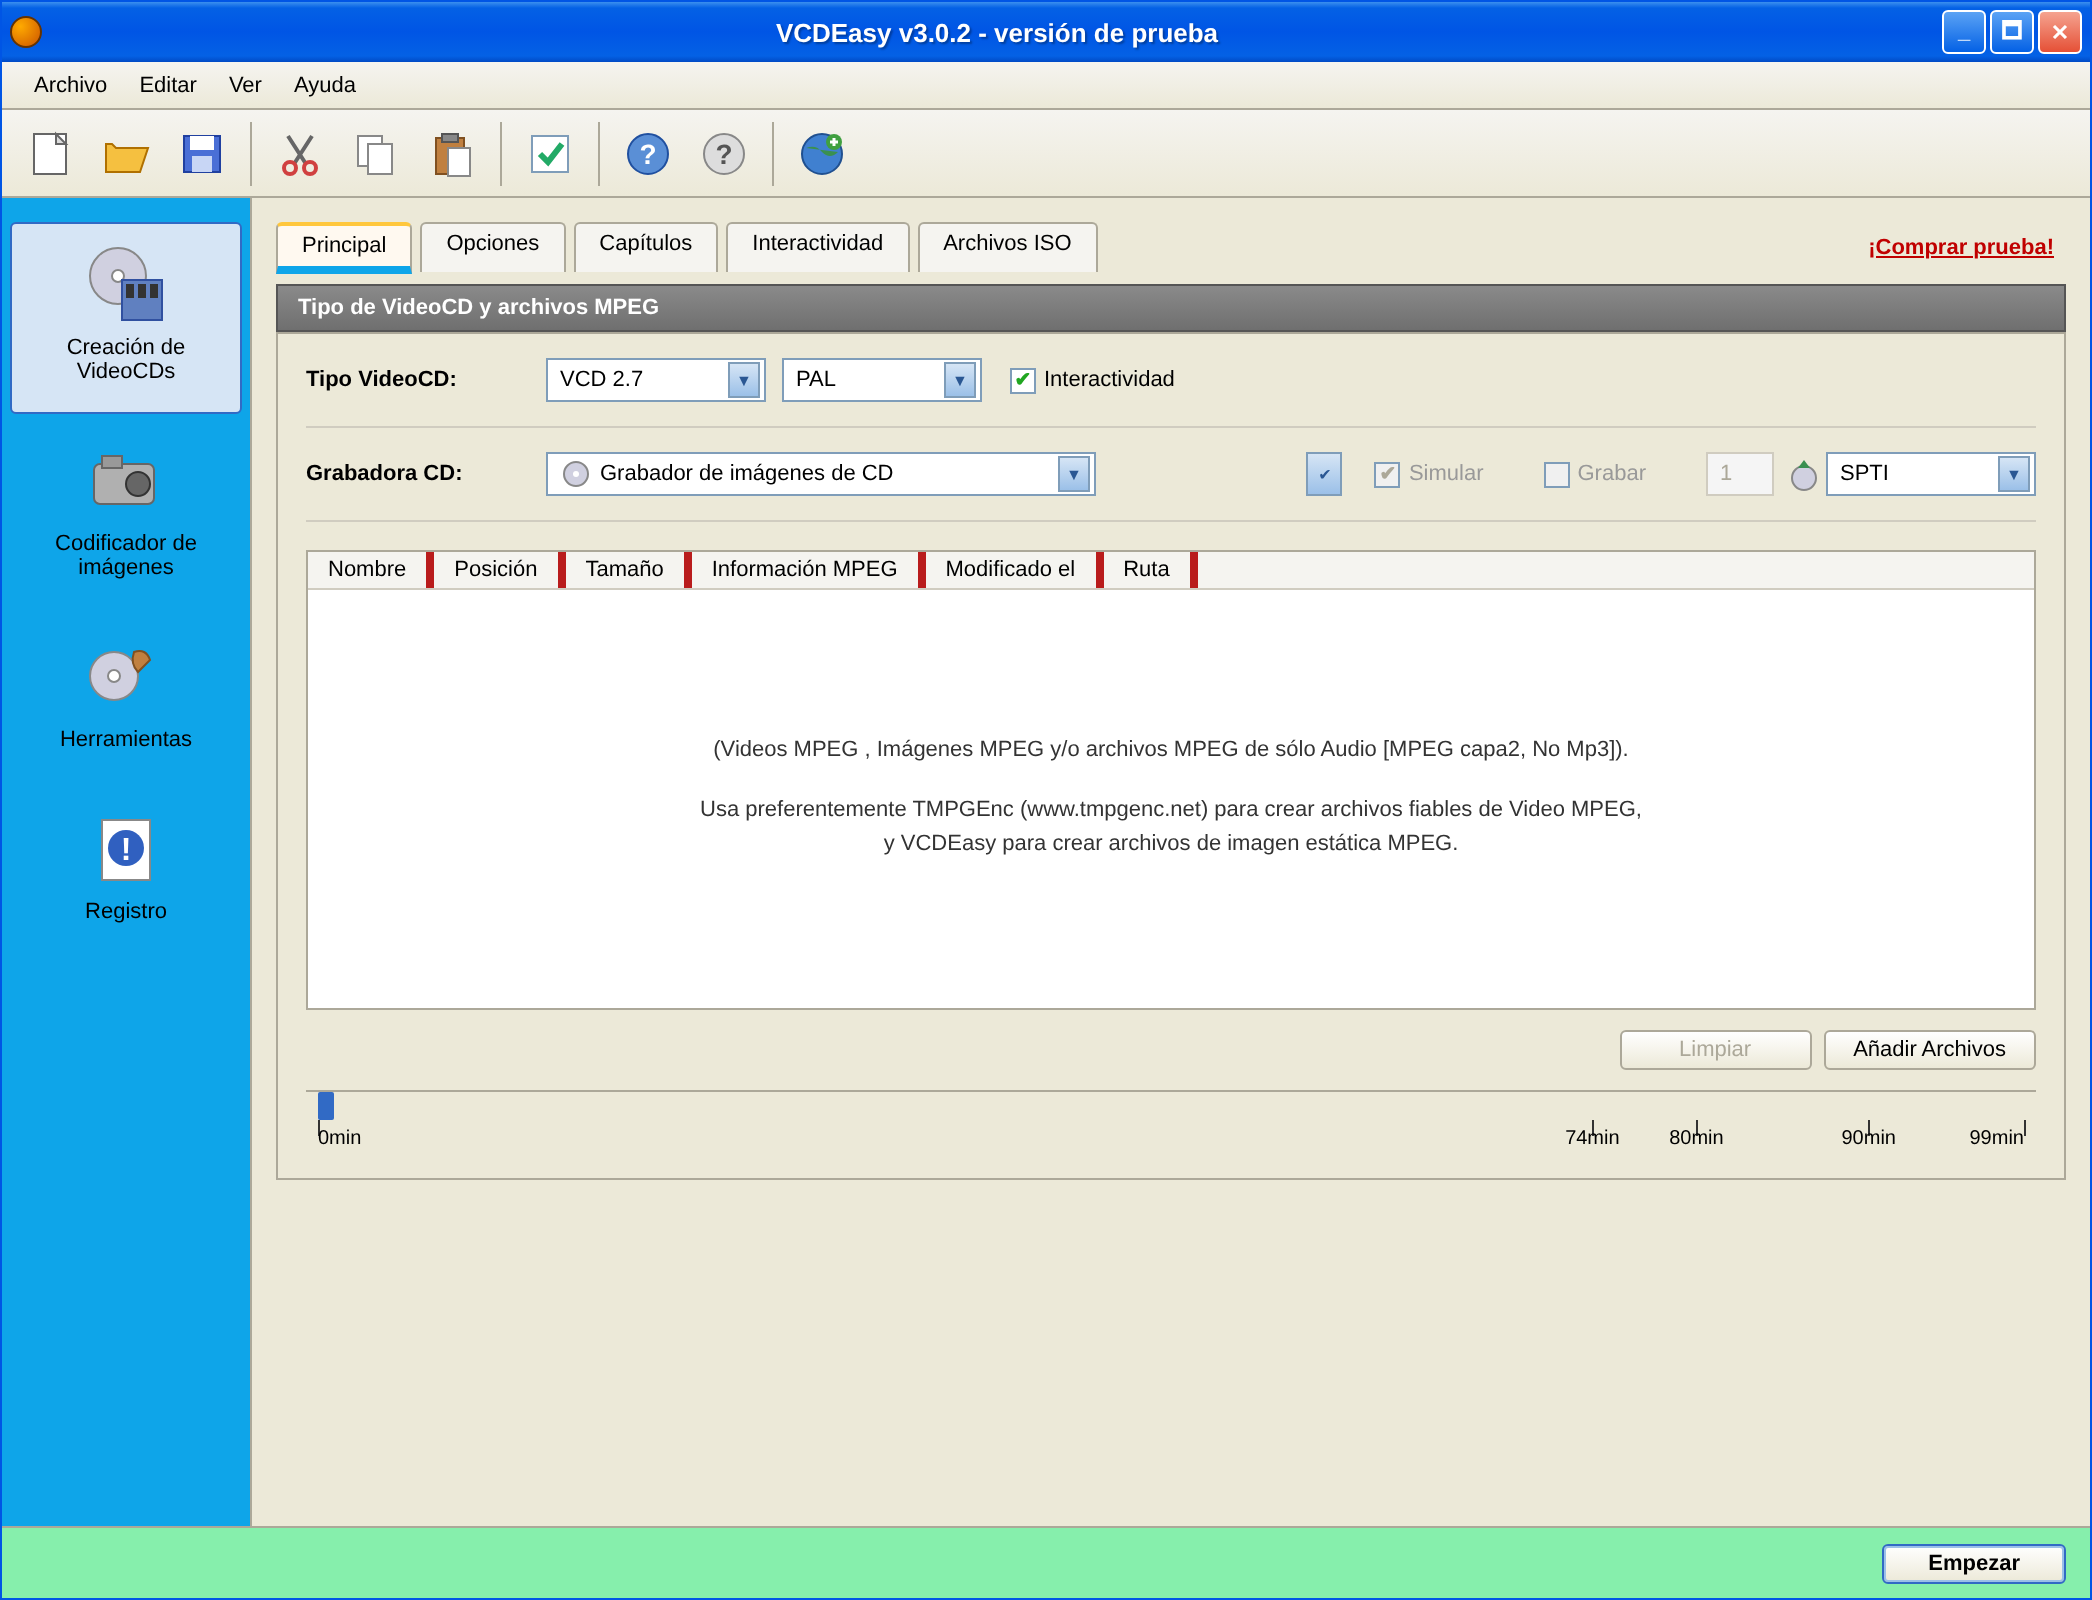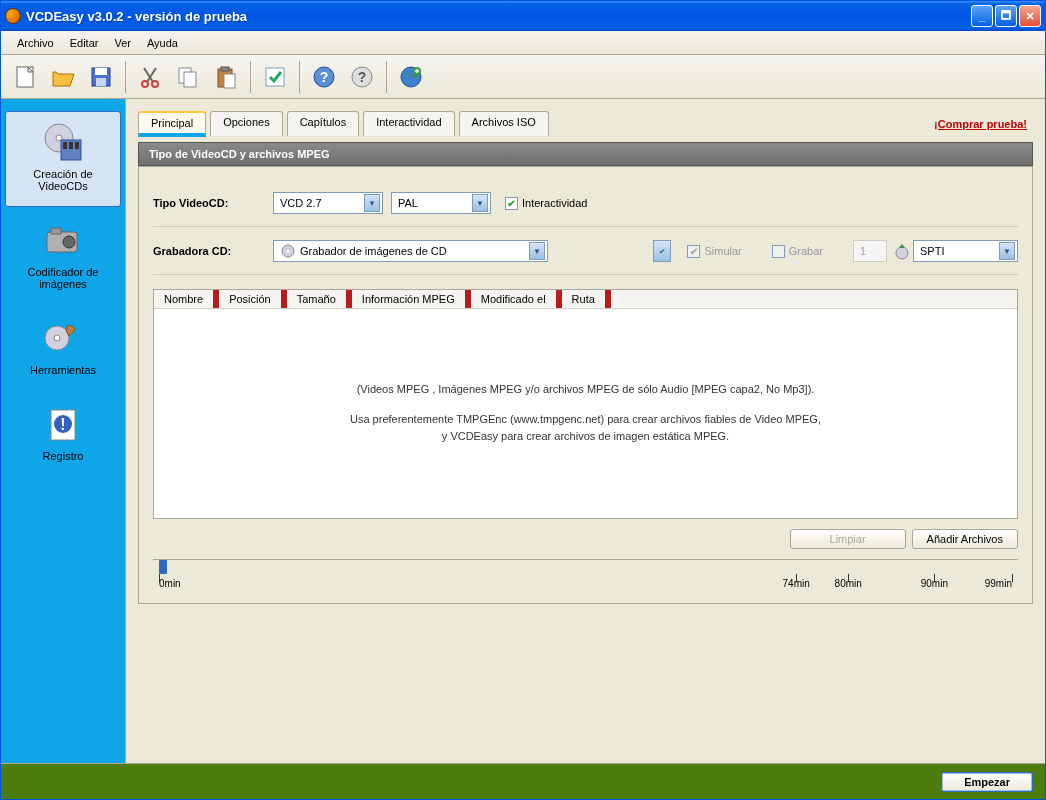--- a/index.html
+++ b/index.html
@@ -1,18 +1,18 @@
 <!DOCTYPE html>
 <html><head>
 <meta charset="utf-8">
 <style>
 * { box-sizing: border-box; margin: 0; padding: 0; }
 body { font-family: Tahoma, Arial, sans-serif; font-size: 11px; background: #ece9d8; width: 1046px; height: 800px; overflow: hidden; }
 .window { width: 1046px; height: 800px; display: flex; flex-direction: column; border: 1px solid #0055e5; }
-.titlebar { height: 30px; background: linear-gradient(to bottom, #3b8fee 0%, #0461e5 10%, #0055e5 50%, #0461e5 90%, #004ac5 100%); display: flex; align-items: center; padding: 12px 4px; color: white; }
+.titlebar { height: 30px; background: linear-gradient(to bottom, #3b8fee 0%, #0461e5 10%, #0055e5 50%, #0461e5 90%, #004ac5 100%); display: flex; align-items: center; padding: 12px 4px; color: white; text-align: center; }
 .titlebar-icon { width: 16px; height: 16px; margin-right: 5px; border-radius: 50%; background: radial-gradient(circle at 30% 30%, #ffaa00, #cc5500); border: 1px solid #663300; }
 .titlebar-text { flex: 1; font-size: 13px; font-weight: bold; text-shadow: 1px 1px 1px rgba(0,0,0,0.3); }
 .win-btns { display: flex; gap: 2px; }
 .win-btn { width: 22px; height: 22px; border: 1px solid white; border-radius: 3px; display: flex; align-items: center; justify-content: center; color: white; font-weight: bold; font-size: 11px; cursor: pointer; }
 .win-btn.min, .win-btn.max { background: linear-gradient(to bottom, #5ba3f5, #0461e5); }
 .win-btn.close { background: linear-gradient(to bottom, #f5a390, #e55036); }
 .menubar { height: 24px; background: linear-gradient(to bottom, #f5f4f0, #ece9d8); display: flex; align-items: center; padding: 0 8px; border-bottom: 1px solid #aca899; }
 .menubar span { padding: 3px 8px; cursor: pointer; }
 .toolbar { height: 44px; background: linear-gradient(to bottom, #f5f4f0, #ece9d8); display: flex; align-items: center; padding: 0 6px; border-bottom: 1px solid #aca899; gap: 2px; }
 .tool-btn { width: 36px; height: 36px; display: flex; align-items: center; justify-content: center; cursor: pointer; border: 1px solid transparent; border-radius: 3px; }
@@ -23,45 +23,45 @@
 .side-item.active { border-color: #316ac5; background: #d6e5f5; }
 .side-icon { width: 40px; height: 40px; margin-bottom: 6px; display:flex; align-items:center; justify-content:center; }
 .content { flex: 1; padding: 12px; display: flex; flex-direction: column; }
 .tabs-row { display: flex; align-items: center; margin-bottom: 4px; }
 .tabs { display: flex; gap: 4px; }
 .tab { padding: 4px 12px; background: #f5f4f0; border: 1px solid #aca899; border-bottom: none; cursor: pointer; border-radius: 3px 3px 0 0; position: relative; }
 .tab.active { background: #fff9f0; border-bottom: 4px solid #0ea5e9; margin-bottom: -1px; font-weight: normal; border-top: 2px solid #ffc73c; }
 .buy-link { margin-left: auto; color: #c00000; font-weight: bold; text-decoration: underline; cursor: pointer; margin-right: 6px; }
 .section-hdr { background: linear-gradient(to bottom, #8a8a8a, #6f6f6f); color: white; font-weight: bold; padding: 5px 10px; border: 1px solid #555; margin-top: 2px; }
 .form-area { border: 1px solid #aca899; background: #ece9d8; padding: 12px 14px; }
-.form-row { display: flex; align-items: center; margin-bottom: 12px; padding-bottom: 12px; border-bottom: 1px solid #d0ccc0; margin-top: 13px; }
+.form-row { display: flex; align-items: center; margin-bottom: 12px; padding-bottom: 12px; border-bottom: 1px solid #d0ccc0; }
 .form-row:last-of-type { border-bottom: none; margin-bottom: 0; padding-bottom: 0; }
 .form-label { width: 120px; font-weight: bold; }
 .select-box { height: 22px; border: 1px solid #7f9db9; background: white; display: flex; align-items: center; padding: 0 2px 0 6px; cursor: pointer; }
 .select-arrow { width: 16px; height: 18px; background: linear-gradient(to bottom, #d6e5f5, #9bc0e8); border: 1px solid #7f9db9; display: flex; align-items: center; justify-content: center; color: #2a5793; font-size: 8px; margin-left: auto; }
 .chk { width: 13px; height: 13px; border: 1px solid #7f9db9; background: white; display: inline-flex; align-items: center; justify-content: center; margin-right: 4px; font-size: 10px; color: #21a621; font-weight: bold; }
 .chk.disabled { background: #f0f0f0; color: #aca899; }
 .text-input { height: 22px; border: 1px solid #7f9db9; background: white; padding: 0 6px; }
 .file-section { margin-top: 14px; }
 .file-section-title { font-weight: bold; margin-bottom: 8px; }
 .file-list { width: 100%; height: 230px; border: 1px solid #aca899; background: white; display: flex; flex-direction: column; }
 .file-hdr { display: flex; background: #f5f4f0; border-bottom: 1px solid #d0ccc0; }
-.file-hdr-cell { padding: 3px 10px; border-right: 6px solid #b91c1c; cursor: pointer; }
+.file-hdr-cell { padding: 3px 10px; border-right: 4px solid #b91c1c; cursor: pointer; }
 .file-body { flex: 1; display: flex; flex-direction: column; align-items: center; justify-content: center; color: #333; padding: 0 40px; text-align: center; line-height: 1.6; }
 .bottom-btns { display: flex; justify-content: flex-end; gap: 6px; margin-top: 10px; }
 .btn { padding: 3px 14px; border: 1px solid #aca899; background: linear-gradient(to bottom, #fff, #ece9d8); border-radius: 3px; cursor: pointer; }
 .btn.disabled { color: #aca899; }
 .btn.accented { border: 1px solid #316ac5; box-shadow: 0 0 0 1px #9bc0e8 inset; }
 .timeline { margin-top: 10px; height: 32px; position: relative; border-top: 1px solid #aca899; padding-top: 2px; }
 .timeline-track { height: 12px; position: relative; margin: 0 6px; }
 .timeline-handle { width: 8px; height: 14px; background: #316ac5; position: absolute; left: 0; top: -2px; border-radius: 1px; }
 .timeline-labels { position: relative; margin: 0 6px; height: 14px; }
 .tl-label { position: absolute; top: 4px; font-size: 10px; transform: translateX(-50%); }
 .tl-tick { position:absolute; width: 1px; height: 8px; background: #333; top: 0; }
-.footer { height: 36px; background: #4d7c0f; border-top: 1px solid #aca899; display: flex; align-items: center; justify-content: flex-end; padding: 0 12px; }
+.footer { height: 36px; background: #86efac; border-top: 1px solid #aca899; display: flex; align-items: center; justify-content: flex-end; padding: 0 12px; }
 .small-icon { width: 16px; height: 16px; display:inline-flex; align-items:center; justify-content:center; }
 .spinner { width: 34px; height: 22px; border: 1px solid #d0ccc0; background: #f5f5f5; display:flex; align-items:center; padding-left: 6px; color:#aca899; margin-right:6px; }
 </style>
 </head>
 <body>
 
 <div class="window">
   <div class="titlebar">
     <div class="titlebar-icon"></div>
     <div class="titlebar-text">VCDEasy v3.0.2 - versión de prueba</div>
@@ -268,21 +268,21 @@
               <div class="file-hdr-cell">Ruta</div>
             </div>
             <div class="file-body">
               <div>(Videos MPEG , Imágenes MPEG y/o archivos MPEG de sólo Audio [MPEG capa2, No Mp3]).</div>
               <div style="height:12px"></div>
               <div>Usa preferentemente TMPGEnc (www.tmpgenc.net) para crear archivos fiables de Video MPEG,</div>
               <div>y VCDEasy para crear archivos de imagen estática MPEG.</div>
             </div>
           </div>
           <div class="bottom-btns">
-            <div class="btn disabled" style="width:116px;text-align:center">Limpiar</div>
+            <div class="btn disabled" style="width:96px;text-align:center">Limpiar</div>
             <div class="btn">Añadir Archivos</div>
           </div>
           <div class="timeline">
             <div class="timeline-track">
               <div class="timeline-handle"></div>
             </div>
             <div class="timeline-labels" id="tl-labels">
                 <div class="tl-tick" style="left: 0%;"></div>
                 <div class="tl-label" style="left: 0%; transform: translateX(0px);">0min</div>
                 <div class="tl-tick" style="left: 74.7%;"></div>

